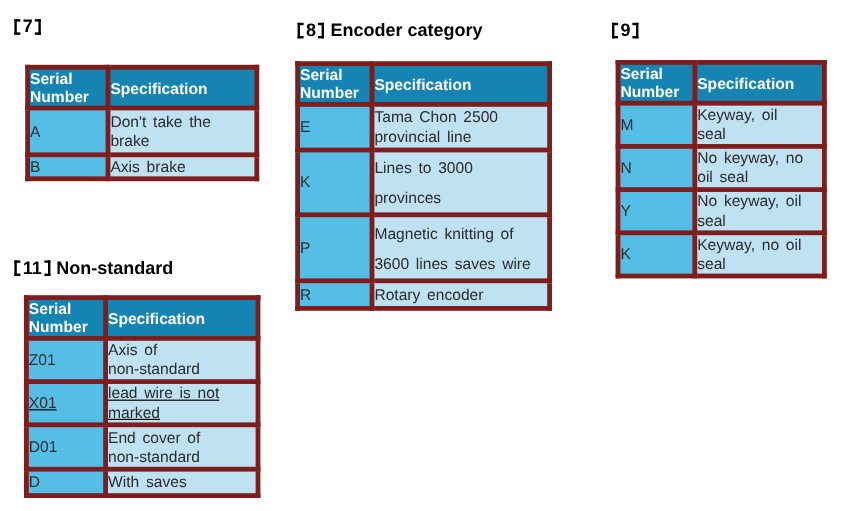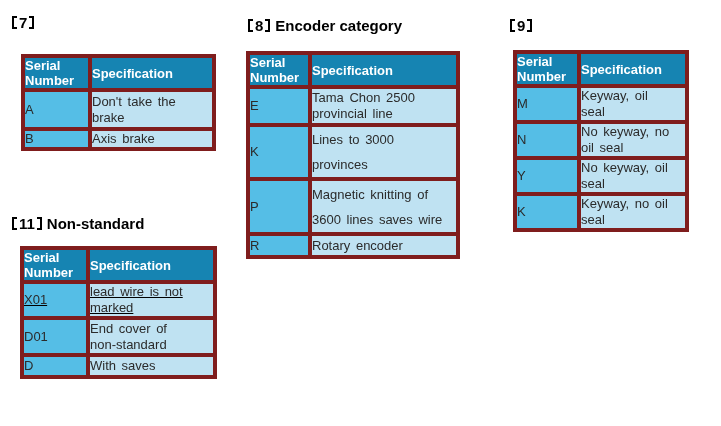--- a/index.html
+++ b/index.html
@@ -218,20 +218,25 @@
     <colgroup>
         <col class="c-serial">
         <col class="c-spec">
       </colgroup>
     <tbody>
         <tr class="h">
       <th>Serial
 Number</th>
       <th>Specification</th>
     </tr>
+    <tr class="r0">
+      <td class="serial">Z01</td>
+      <td class="spec">Axis of
+non-standard</td>
+    </tr>
     <tr class="r1">
       <td class="serial">X01</td>
       <td class="spec">lead wire is not
 marked</td>
     </tr>
     <tr class="r2">
       <td class="serial">D01</td>
       <td class="spec">End cover of
 non-standard</td>
     </tr>

